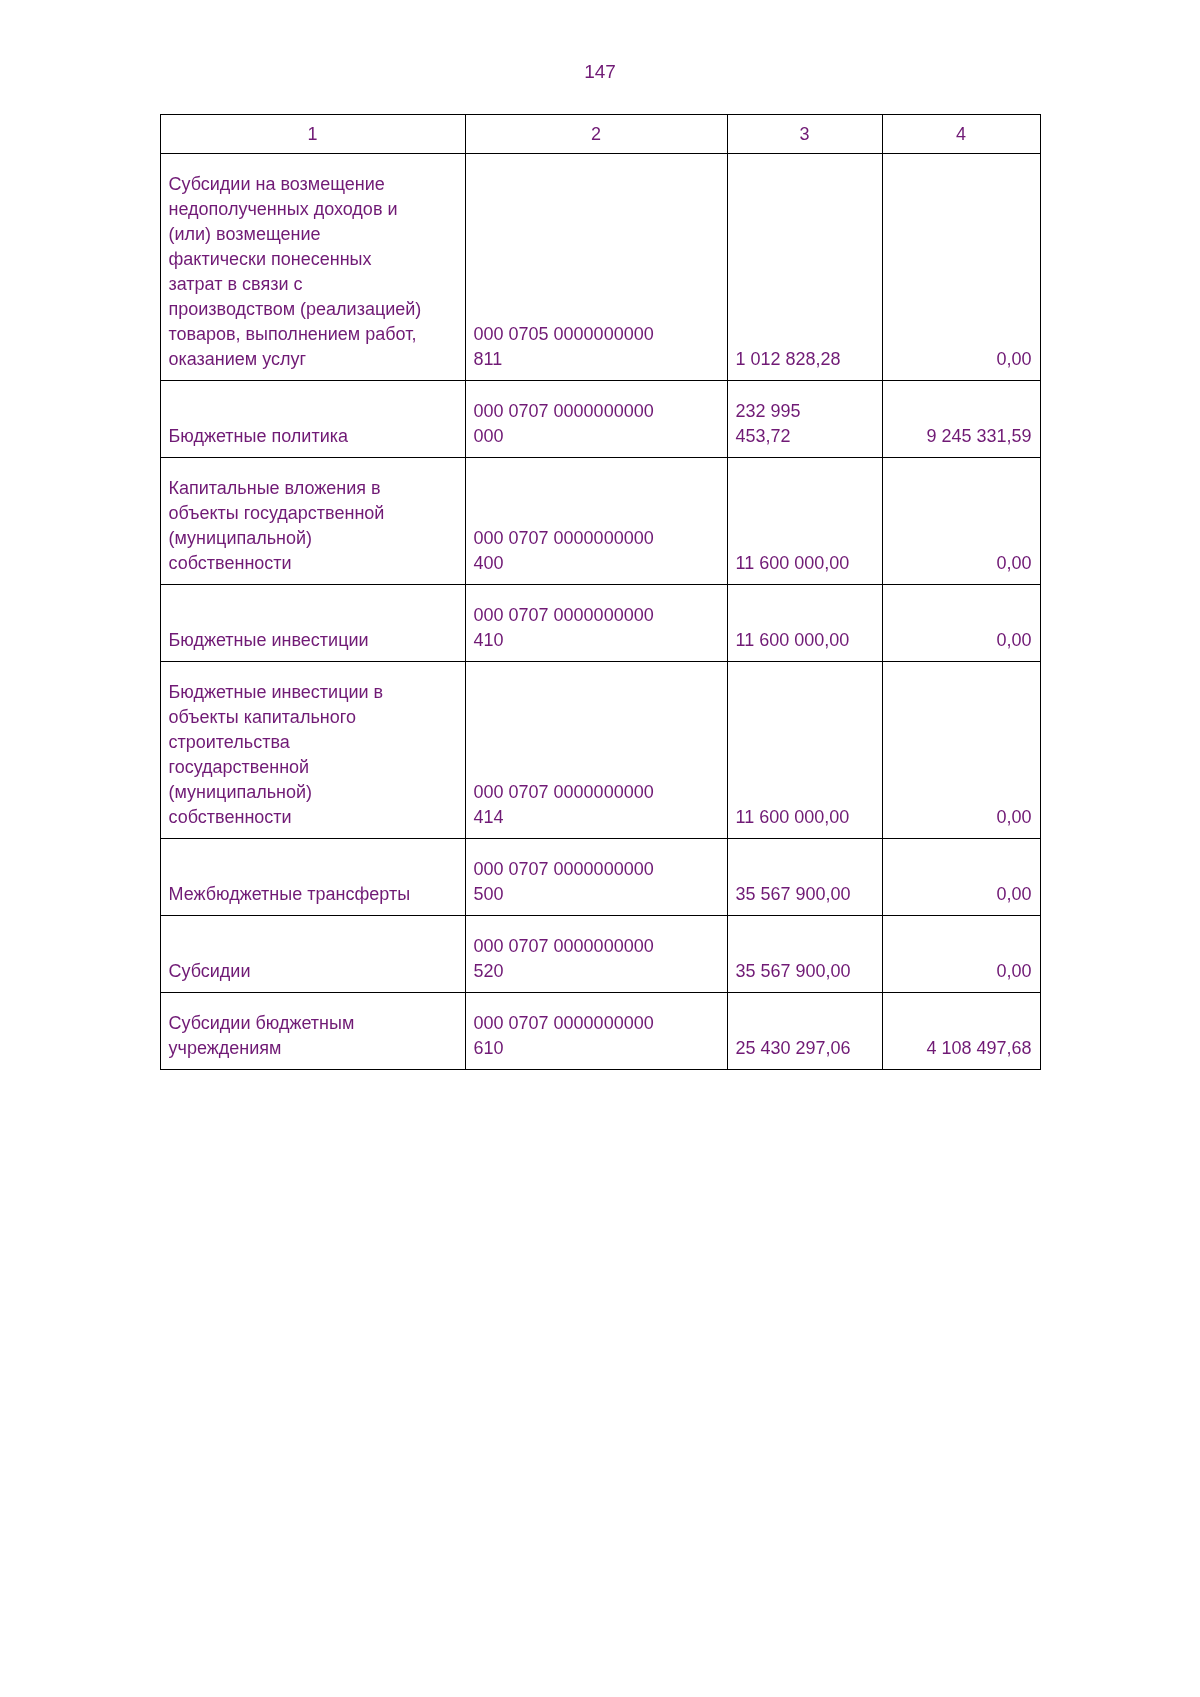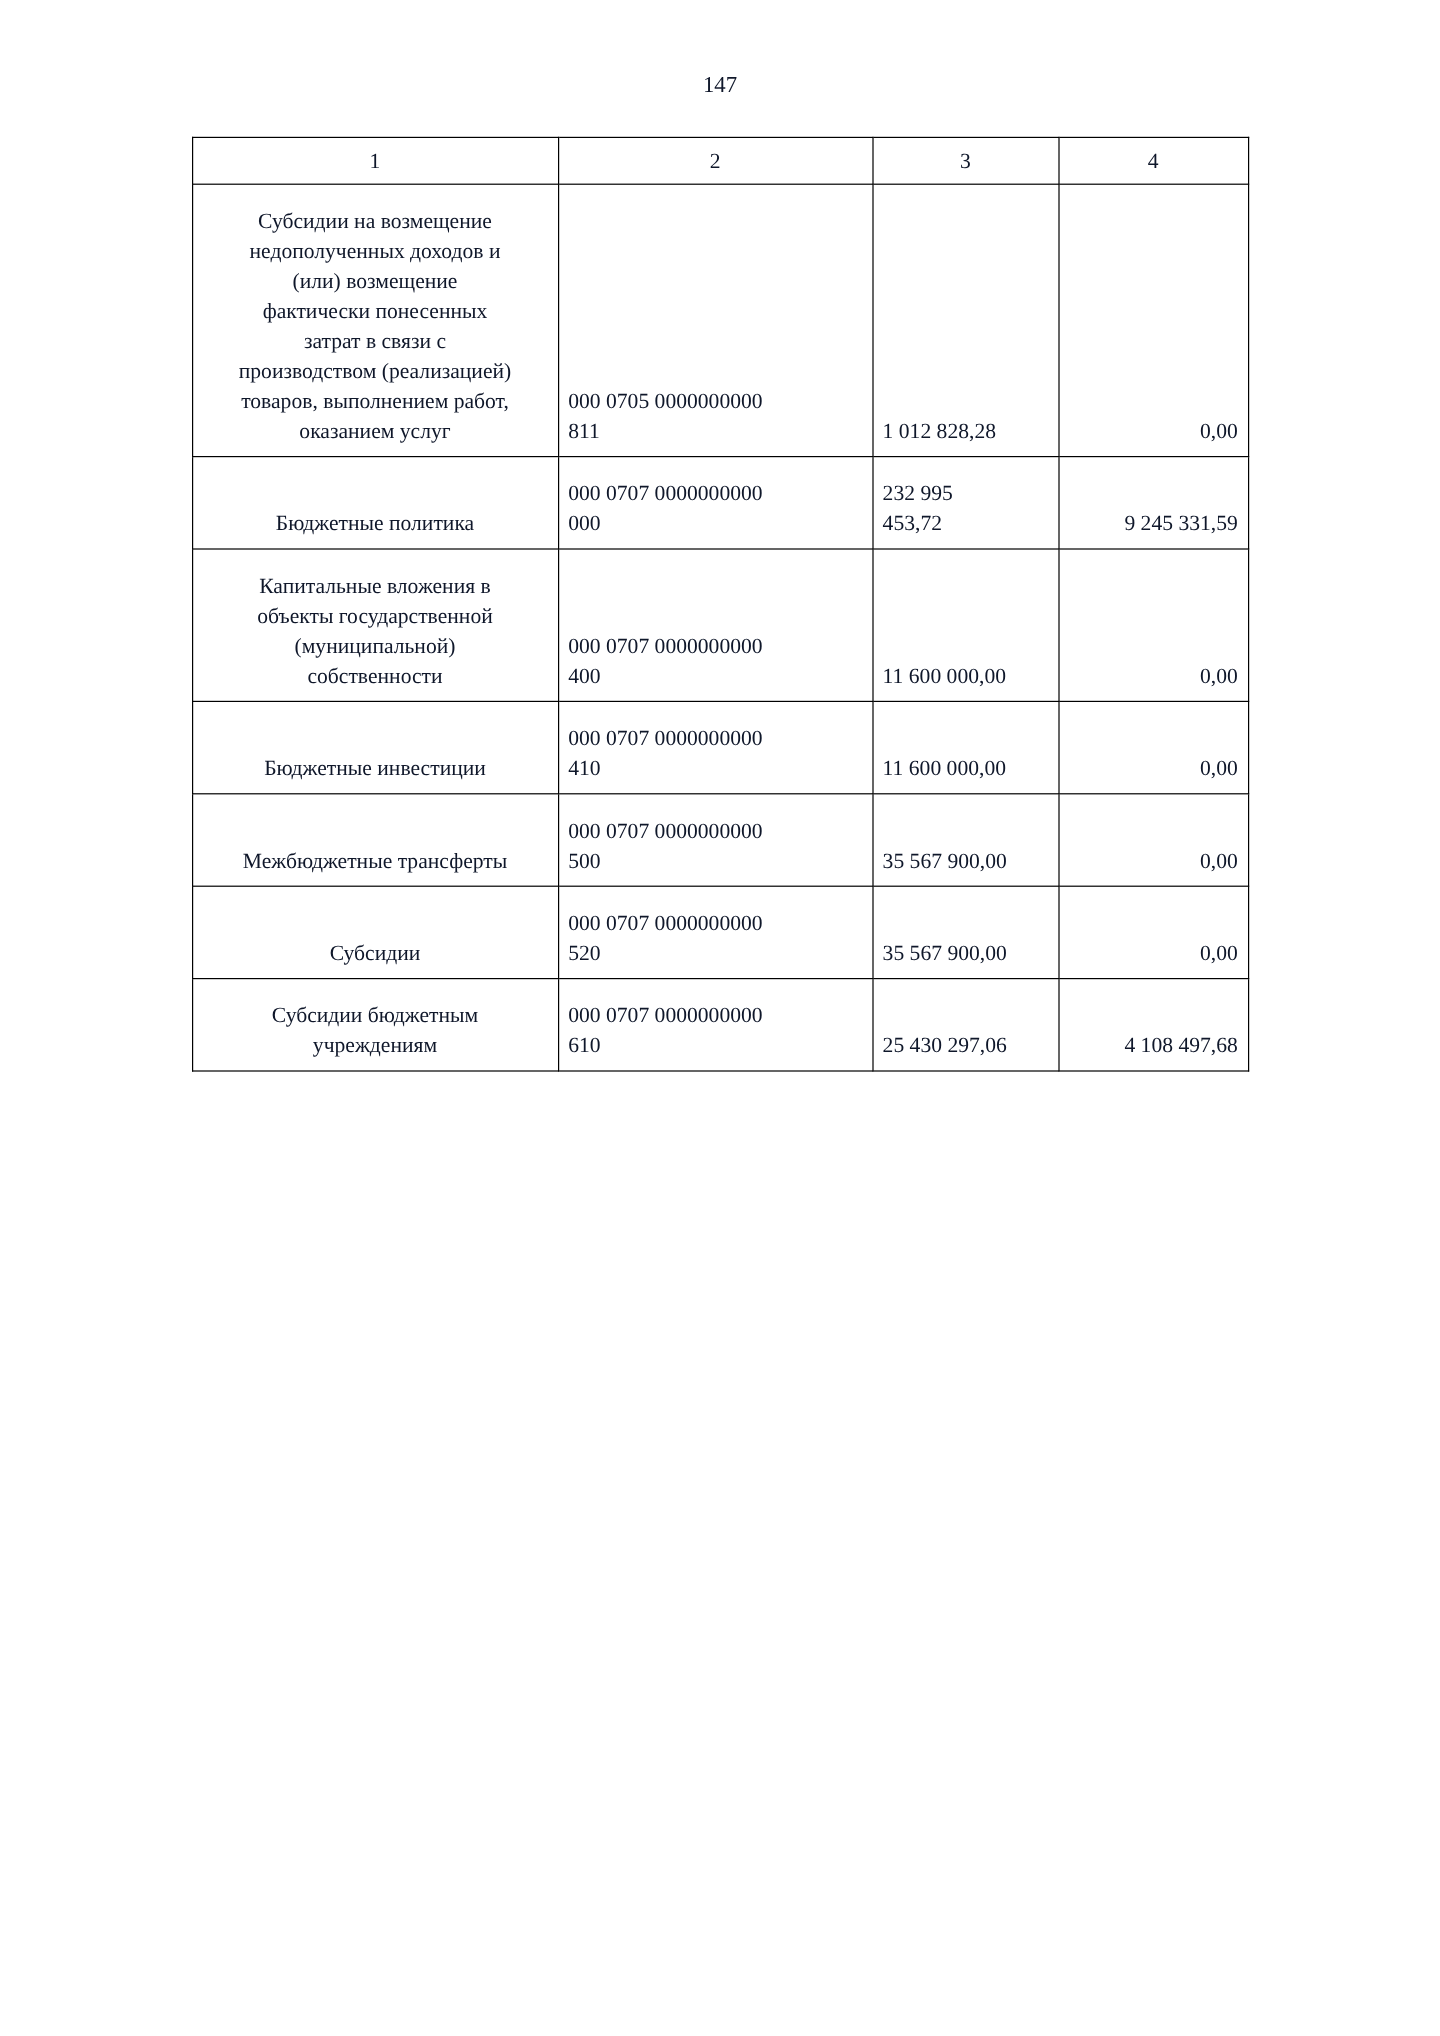--- a/index.html
+++ b/index.html
@@ -4,22 +4,22 @@
 <style>
   html, body {
     margin: 0;
     padding: 0;
     background: #ffffff;
   }
   .page {
     width: 1200px;
     height: 1697px;
     background: #ffffff;
-    font-family: Liberation Serif, serif;
-    color: #0f172a;
+    font-family: Liberation Sans, sans-serif;
+    color: #701a75;
     position: relative;
     overflow: hidden;
   }
   .page-number {
     padding-top: 60px;
     text-align: center;
     font-size: 19px;
     line-height: 24px;
   }
   table.budget {
@@ -43,21 +43,21 @@
   table.budget th {
     text-align: center;
     vertical-align: middle;
     height: 34px;
     padding: 2px 4px;
   }
   table.budget td {
     vertical-align: bottom;
     padding: 18px 8px 8px 8px;
   }
-  table.budget td.c1 { text-align: center; }
+  table.budget td.c1 { text-align: left; }
   table.budget td.c2 { text-align: left; }
   table.budget td.c3 { text-align: left; }
   table.budget td.c4 { text-align: right; }
 </style>
 </head>
 <body>
 
 <div class="page">
   <div class="page-number">147</div>
 
@@ -110,20 +110,32 @@
           <td class="c4">0,00</td>
         </tr>
         <tr>
           <td class="c1">Бюджетные инвестиции</td>
           <td class="c2">000 0707 0000000000
 410</td>
           <td class="c3">11 600 000,00</td>
           <td class="c4">0,00</td>
         </tr>
         <tr>
+          <td class="c1">Бюджетные инвестиции в
+объекты капитального
+строительства
+государственной
+(муниципальной)
+собственности</td>
+          <td class="c2">000 0707 0000000000
+414</td>
+          <td class="c3">11 600 000,00</td>
+          <td class="c4">0,00</td>
+        </tr>
+        <tr>
           <td class="c1">Межбюджетные трансферты</td>
           <td class="c2">000 0707 0000000000
 500</td>
           <td class="c3">35 567 900,00</td>
           <td class="c4">0,00</td>
         </tr>
         <tr>
           <td class="c1">Субсидии</td>
           <td class="c2">000 0707 0000000000
 520</td>

